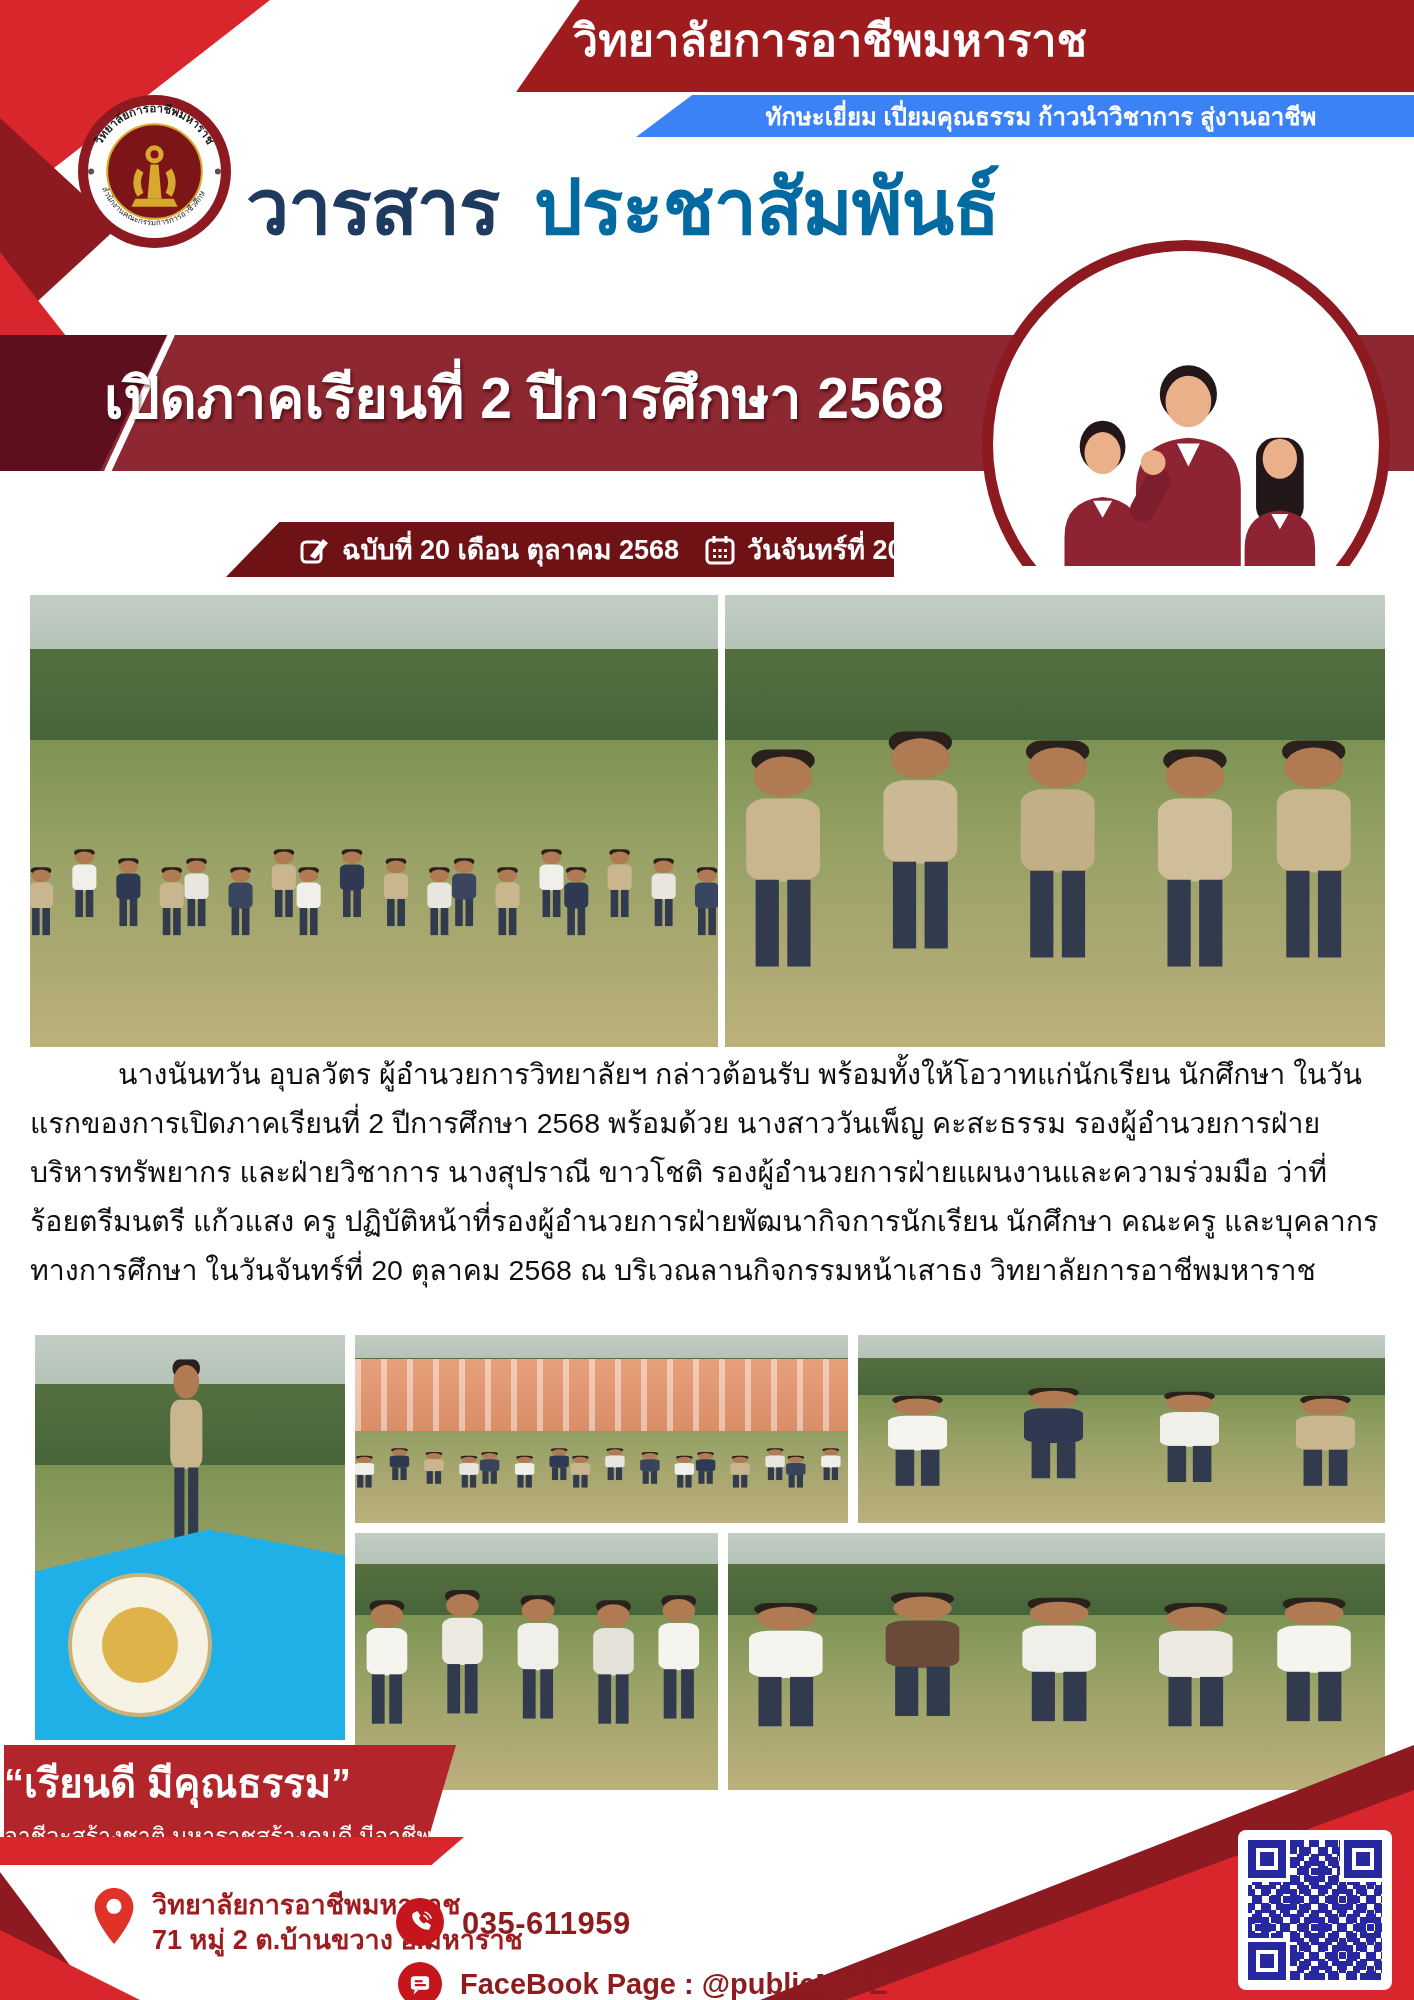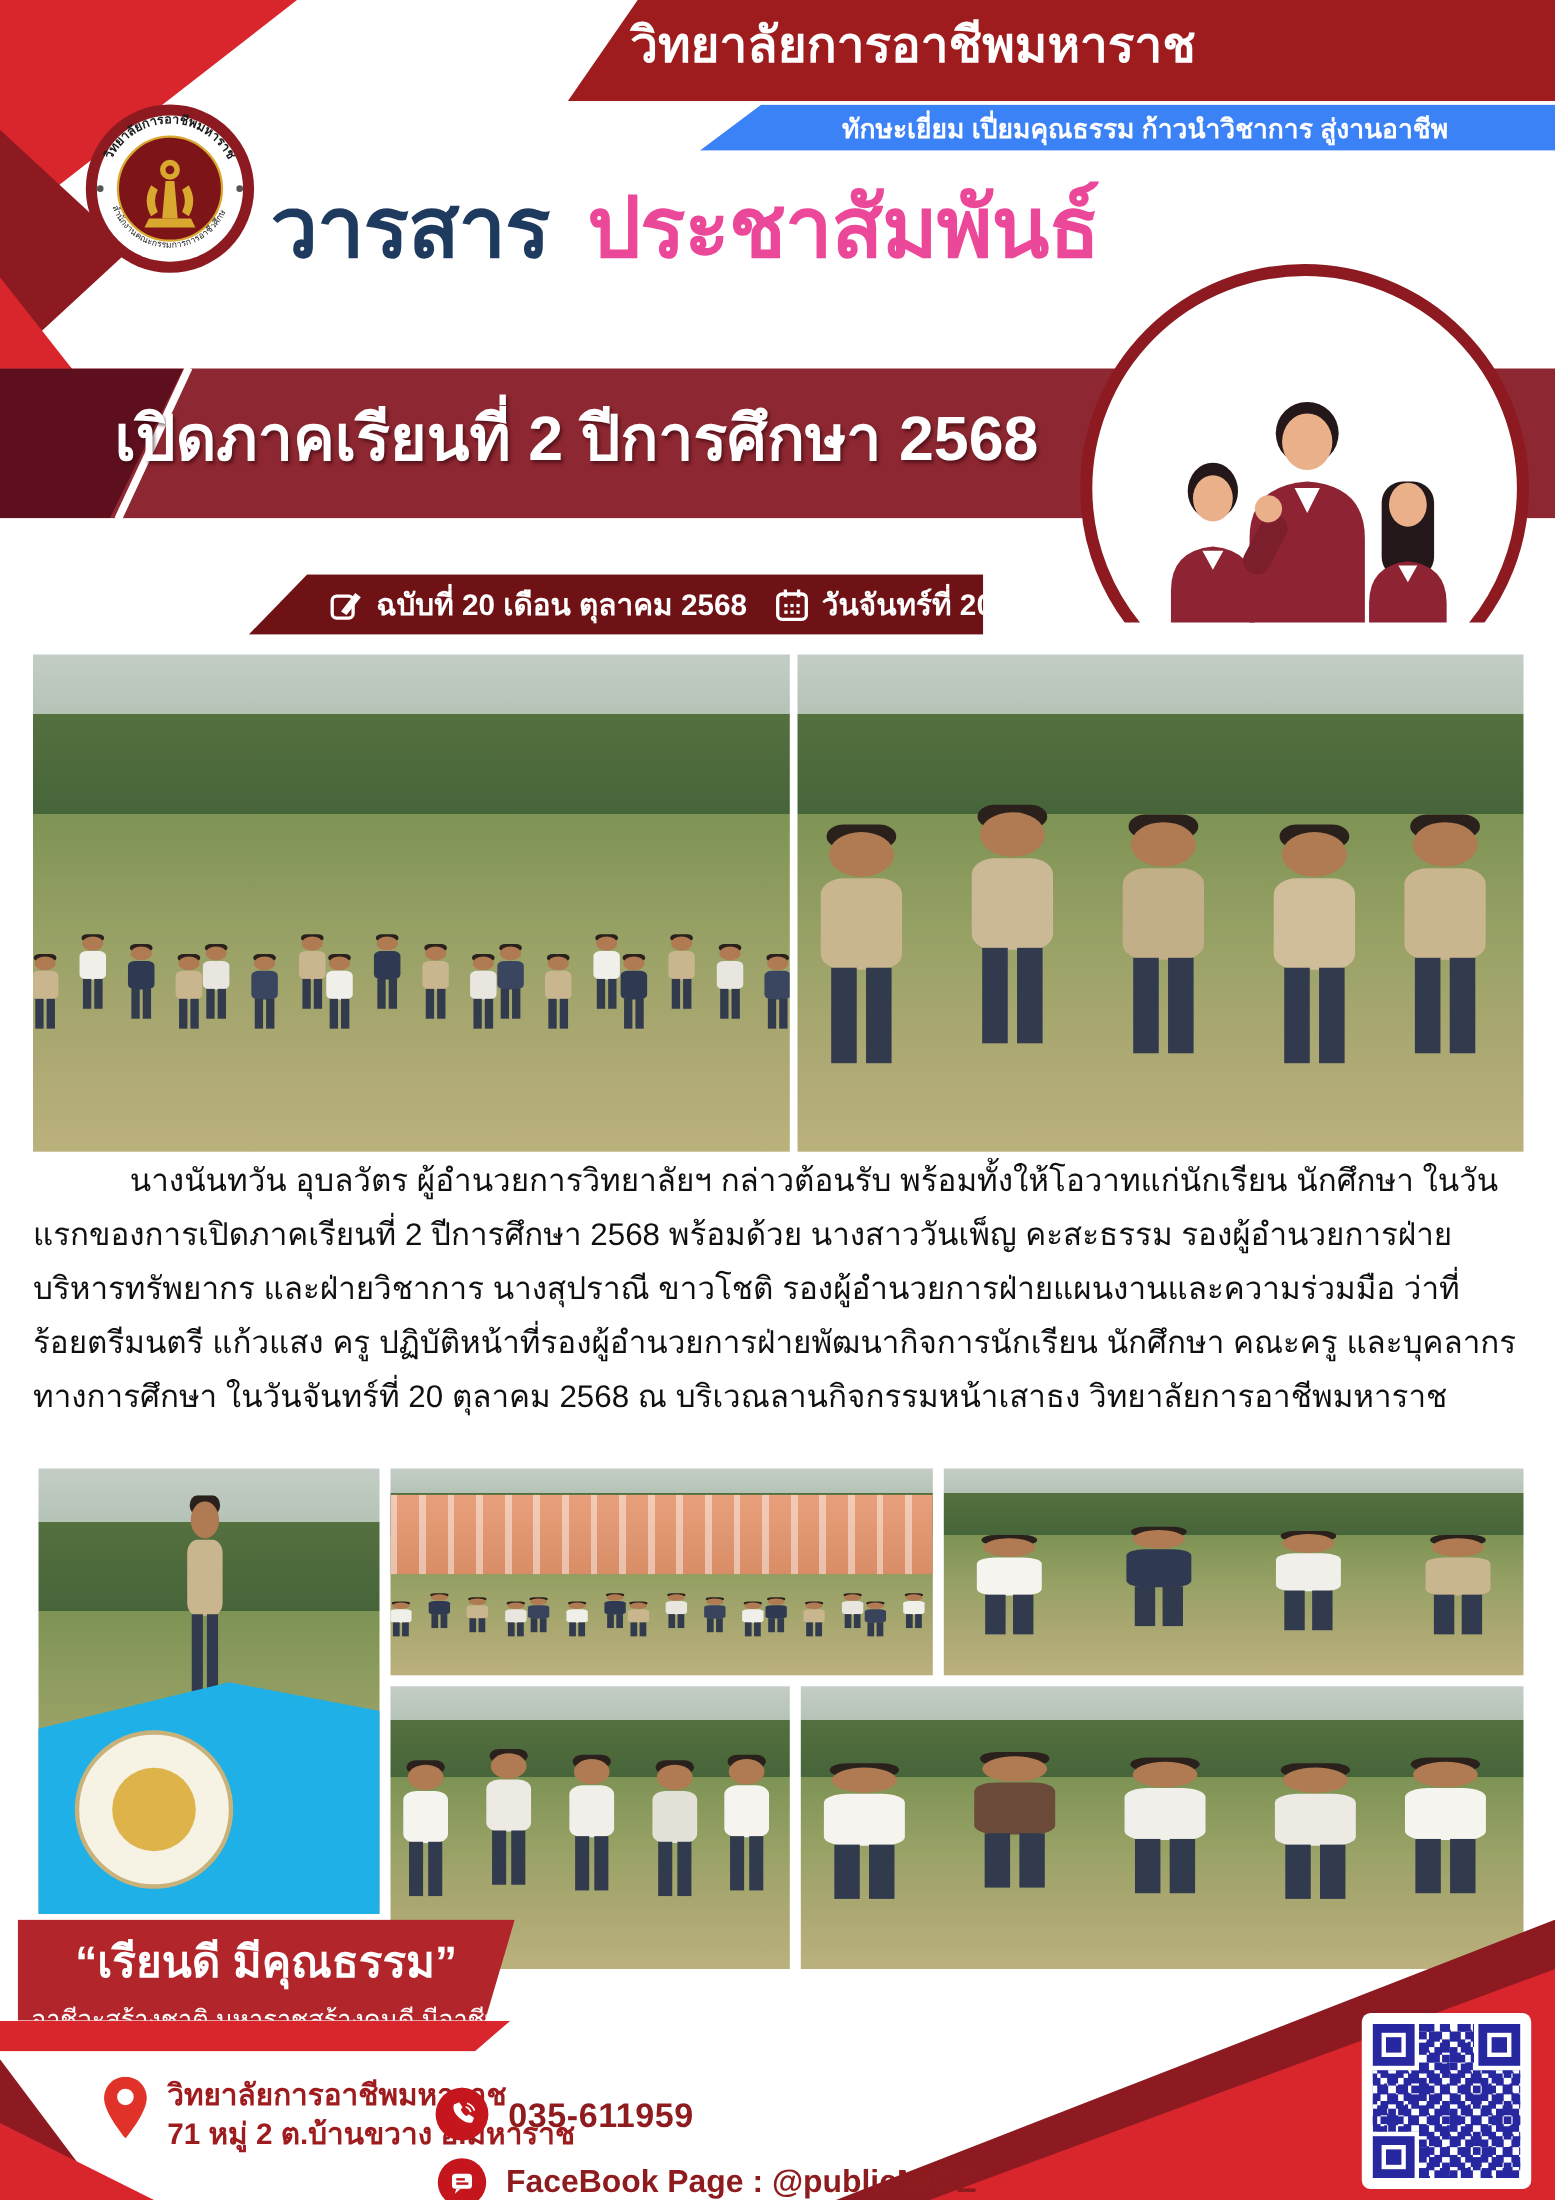--- a/index.html
+++ b/index.html
@@ -23,21 +23,21 @@
              clip-path:polygon(0 0,100% 50%,0 100%);}
   .tl-red2{position:absolute;left:0;top:252px;width:66px;height:84px;background:#D8262C;
            clip-path:polygon(0 0,100% 100%,0 100%);}
 
   .logo{position:absolute;left:77px;top:94px;width:155px;height:155px;z-index:6;}
   .logo svg{width:100%;height:100%;display:block;}
 
   .masthead{position:absolute;left:246px;top:146px;width:760px;font-size:77px;font-weight:800;
             letter-spacing:-1px;white-space:nowrap;z-index:5;}
   .masthead .pfx{color:#1E3A5F;}
-  .masthead .hl{color:#ec4899;margin-left:14px;}
+  .masthead .hl{color:#0369a1;margin-left:14px;}
 
   
   .hero-wrap{position:absolute;left:982px;top:240px;width:408px;height:326px;overflow:hidden;z-index:7;}
   .hero-disc{width:408px;height:408px;border-radius:50%;background:#fff;border:11px solid #8C1A20;
              box-sizing:border-box;overflow:hidden;}
   .hero-disc svg{width:100%;height:100%;display:block;}
 
   
   .banner{position:absolute;left:0;top:335px;width:1414px;height:136px;background:#8D2731;z-index:1;}
   .banner-dark{position:absolute;left:0;top:0;width:370px;height:136px;background:#5E0F1D;
@@ -75,22 +75,22 @@
   .podium-seal{position:absolute;left:16%;top:20%;width:40%;aspect-ratio:1/1;border-radius:50%;
                background:#f6f2e4;border:4px solid #c9b27a;box-sizing:border-box;}
   .podium-seal:after{content:"";position:absolute;inset:22%;border-radius:50%;
                background:#d9a92f;opacity:.85;}
 
   
   .article{position:absolute;left:30px;top:1050px;width:1354px;font-size:28.5px;line-height:49px;
            color:#101010;text-indent:88px;z-index:2;}
 
   
-  .slogan{position:absolute;left:16px;top:1745px;width:452px;height:92px;background:#B2252A;
-          clip-path:polygon(0 0,100% 0,94% 100%,0 100%);color:#fff;text-align:center;z-index:4;}
+  .slogan{position:absolute;left:4px;top:1745px;width:452px;height:92px;background:#B2252A;
+          clip-path:polygon(0 0,100% 0,94% 100%,0 100%);color:#fff;z-index:4;}
   .slogan-quote{font-size:40px;font-weight:800;padding-top:6px;}
   .slogan-sub{font-size:23px;margin-top:3px;}
   .slogan-stripe{position:absolute;left:0;top:1837px;width:464px;height:28px;background:#D8262C;
                  clip-path:polygon(0 0,100% 0,93% 100%,0 100%);z-index:4;}
 
   
   .br-maroon{position:absolute;left:760px;top:1745px;width:654px;height:255px;background:#8C1A20;
              clip-path:polygon(100% 0,100% 100%,0 100%);z-index:2;}
   .br-red{position:absolute;left:845px;top:1790px;width:569px;height:210px;background:#D8262C;
           clip-path:polygon(100% 0,100% 100%,0 100%);z-index:2;}

